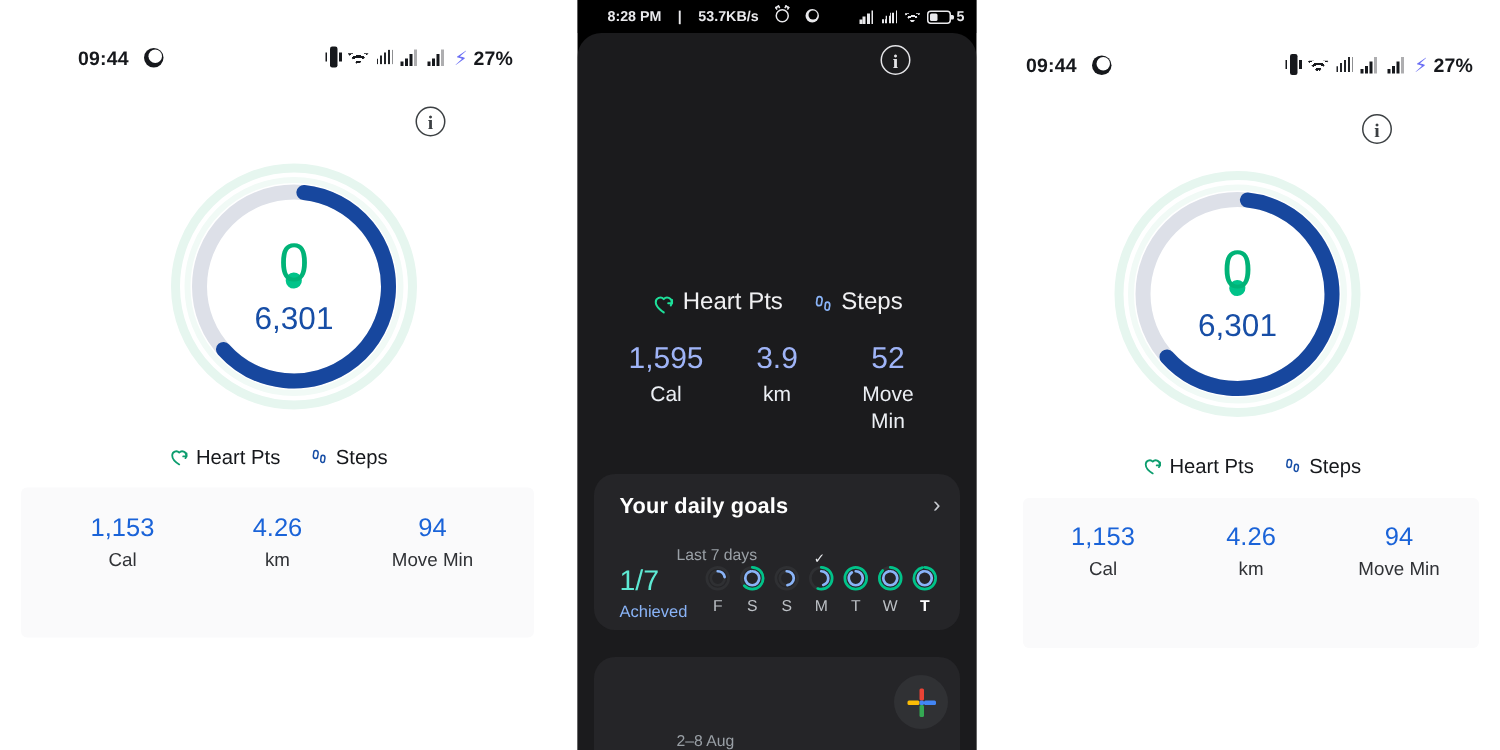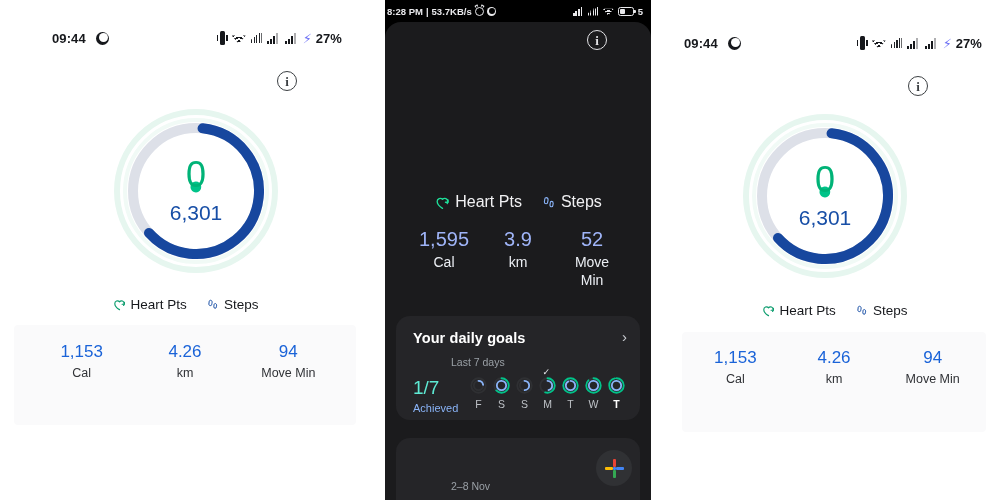--- a/index.html
+++ b/index.html
@@ -99,21 +99,21 @@
   .stats .u{font-size:12.5px;color:#303236;margin-top:4px;line-height:1.25;}
   .stats.dark .v{font-size:20px;color:#9fb4f7;}
   .stats.dark .u{font-size:14px;color:#eceff4;margin-top:3px;}
 
   
   .dark-body{position:absolute;left:0;top:22px;width:266px;height:478px;
              background:#1b1b1d;border-radius:16px 16px 0 0;}
   .sbar-dark{position:absolute;left:0;top:0;width:266px;height:22px;
              background:#000;display:flex;align-items:center;
              color:#e9e9ec;font-size:9.5px;font-weight:600;}
-  .sbar-dark .l{position:absolute;left:2px;display:flex;align-items:center;gap:3px;}
+  .sbar-dark .l{position:absolute;left:20px;display:flex;align-items:flex-start;gap:11px;}
   .sbar-dark .r{position:absolute;right:8px;display:flex;align-items:center;gap:4px;}
   .ic-alarm{width:9px;height:9px;border:1.2px solid #e9e9ec;border-radius:50%;
             box-sizing:border-box;position:relative;}
   .ic-alarm::before,.ic-alarm::after{content:"";position:absolute;top:-2.4px;width:3px;height:2.4px;
             border:1.2px solid #e9e9ec;border-bottom:none;box-sizing:border-box;}
   .ic-alarm::before{left:-1px;transform:rotate(-30deg);}
   .ic-alarm::after{right:-1px;transform:rotate(30deg);}
   .moon-d{display:inline-block;width:9px;height:9px;border-radius:50%;
         background:#e9e9ec;position:relative;}
   .moon-d::after{content:"";position:absolute;left:1.8px;top:1px;width:6.4px;height:6.4px;
@@ -135,21 +135,21 @@
      clip-path:polygon(50% 100%, 0% 26%, 100% 26%);}
   .ic-batt{width:16px;height:9px;border:1.2px solid #e9e9ec;border-radius:2.5px;
            box-sizing:border-box;position:relative;}
   .ic-batt::after{content:"";position:absolute;right:-3px;top:2.2px;width:1.6px;height:3.4px;
            background:#e9e9ec;border-radius:0 1px 1px 0;}
   .ic-batt i{position:absolute;left:1px;top:1px;bottom:1px;width:5px;background:#e9e9ec;border-radius:1px;display:block;}
 
   
   .card{position:absolute;background:#252528;border-radius:14px;}
   .card .title{color:#ffffff;font-size:14.5px;font-weight:700;letter-spacing:.1px;}
-  .card .sub{color:#9aa0a6;font-size:10.5px;margin-top:4px;padding-left:38px;}
+  .card .sub{color:#9aa0a6;font-size:10.5px;margin-top:12px;padding-left:38px;}
   .chev{position:absolute;color:#c9ccd1;font-size:15px;line-height:1;}
   .achv-n{color:#5eead4;font-size:19px;font-weight:400;line-height:1;}
   .achv-l{color:#8ab4f8;font-size:11px;margin-top:5px;}
   .daylab{display:flex;gap:0;}
   .daylab span{width:23px;text-align:center;font-size:10.5px;color:#bdc1c6;}
   .daylab span.today{color:#ffffff;font-weight:700;}
   .dayrings{display:flex;gap:0;}
   .dayrings .dr{width:23px;display:flex;justify-content:center;}
   .check{position:absolute;color:#e8eaed;font-size:9px;}
 
@@ -392,21 +392,21 @@
           <span>S</span>
           <span>M</span>
           <span>T</span>
           <span>W</span>
           <span class="today">T</span>
         </div>
       </div>
     </div>
 
     <div class="card" style="left:11px;top:438px;width:244px;height:62px;border-radius:14px 14px 0 0;">
-      <div class="sub" style="position:absolute;left:17px;top:38px;">2–8 Nov</div>
+      <div class="sub" style="position:absolute;left:17px;top:38px;">2–8 Aug</div>
     </div>
     <div class="fab" style="left:211px;top:450px;">
       <span class="plus">
         <i class="v1"></i>
           <i class="v2"></i>
           <i class="h1"></i>
           <i class="h2"></i>
           <i class="c"></i>
       </span>
     </div>

